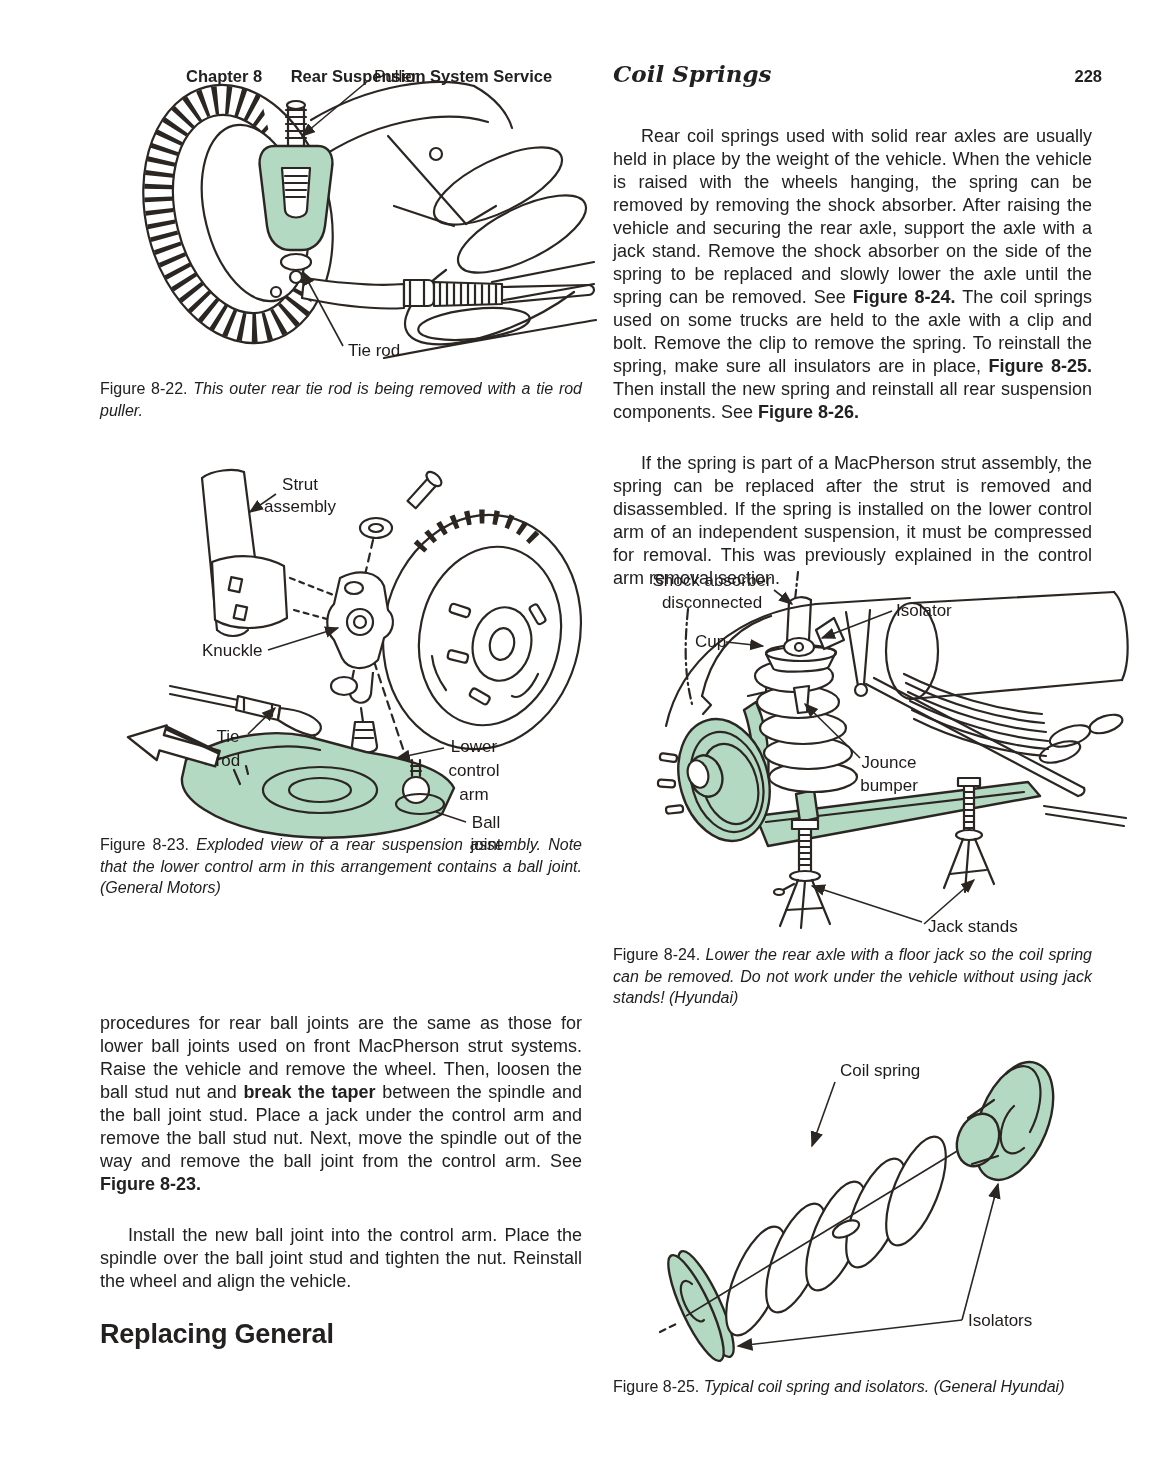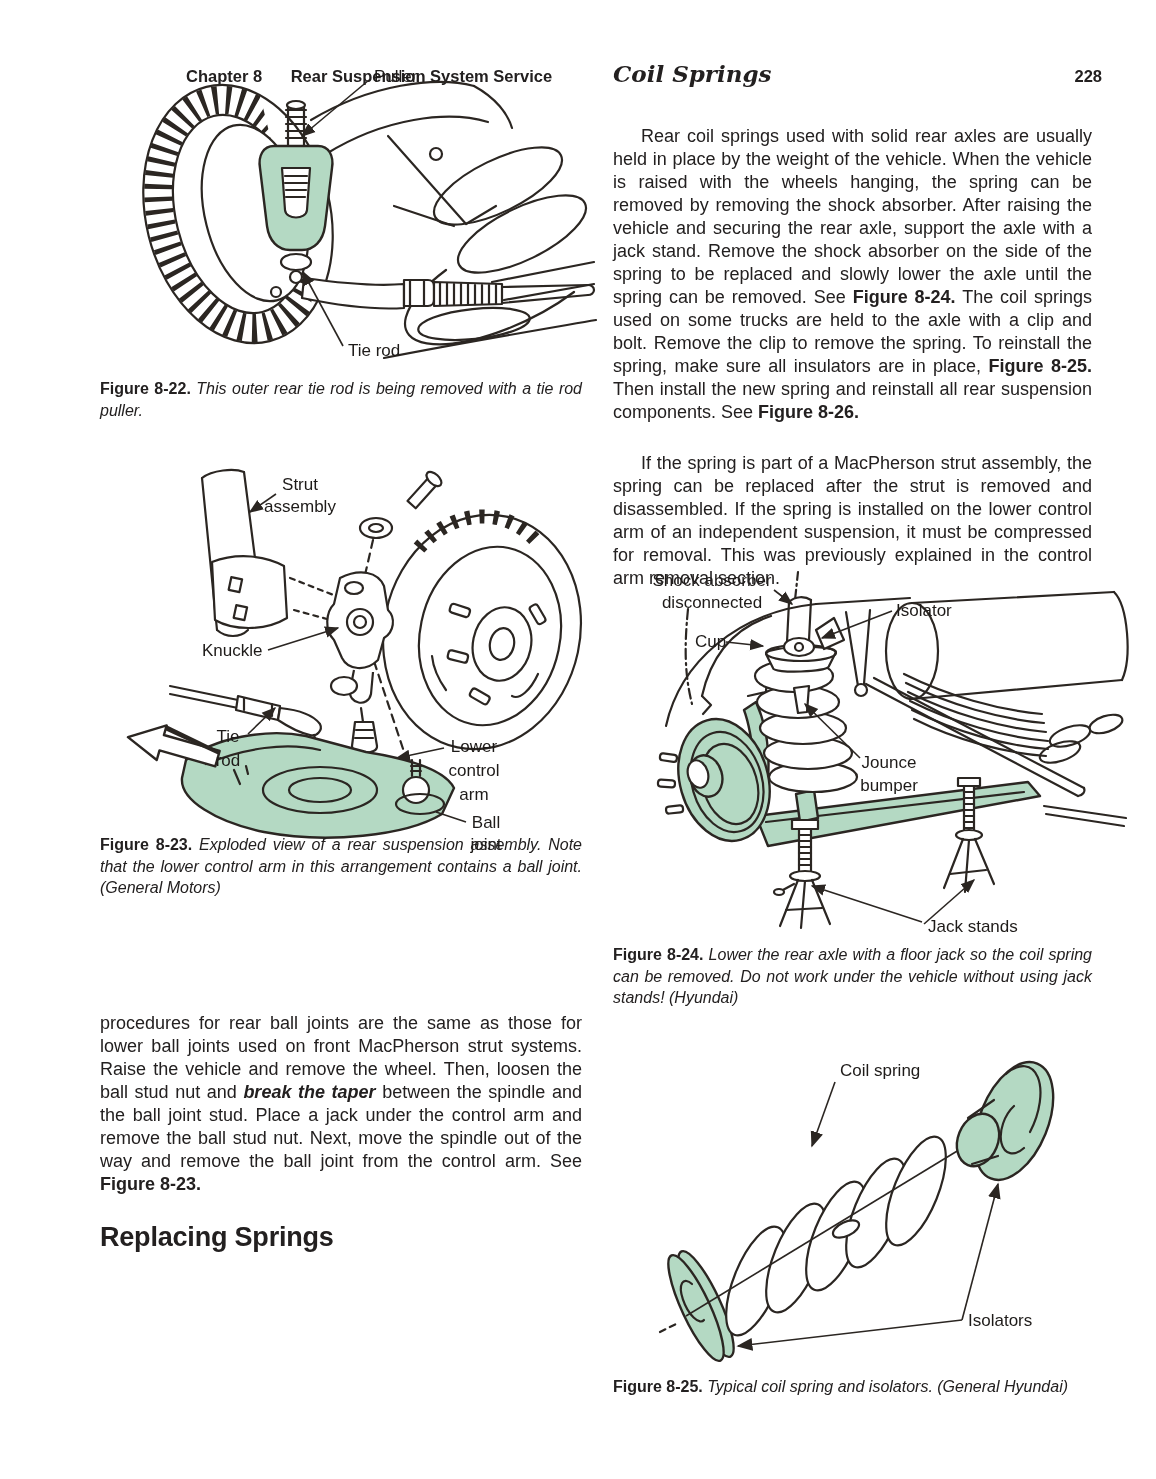--- a/index.html
+++ b/index.html
@@ -6,30 +6,30 @@
   html,body { background:#ffffff; }
   body {
     position:relative; width:1156px; height:1479px;
     font-family:"Liberation Sans", sans-serif; color:#232020; overflow:hidden;
   }
   .pg-header { position:absolute; left:186px; top:27px; width:916px;
     display:flex; justify-content:space-between; font-weight:bold; font-size:16.5px;margin-top:40px; }
   .hdr-left span + span { margin-left:24px; }
   .body-p { font-size:18px; line-height:23px; text-align:justify;margin-top:28px; }
   .indent { text-indent:28px; }
-  .b { font-weight:bold; } .i { font-style:italic; }
+  .b { font-weight:bold; } .i { }
   .col { position:absolute; }
   #left-text  { left:100px; top:984px; width:482px; }
   #right-text { left:613px; top:97px;  width:479px; }
   .h-main { font-family:"Liberation Sans",sans-serif; font-size:27px; font-weight:bold;
             margin:26px 0 13px 0; letter-spacing:-0.2px; }
   .h-sub  { position:absolute; left:613px; top:60px; width:479px; 
             font-family:"DejaVu Serif", serif; font-style:italic; font-weight:bold; font-size:23px; }
   .caption { position:absolute; font-size:16px; line-height:21.5px; text-align:justify; font-style:italic; }
-  .cap-label { font-style:normal; font-weight:bold;margin-top:48px; }
+  .cap-label { font-style:normal; font-weight:normal;margin-top:48px; }
   #cap22 { left:100px; top:378px;  width:482px; }
   #cap23 { left:100px; top:834px;  width:482px; }
   #cap24 { left:613px; top:944px;  width:479px; }
   #cap25 { left:613px; top:1376px; width:479px; }
   svg.fig { position:absolute; }
   #fig22 { left:136px; top:56px;   }
   #fig23 { left:114px; top:460px;  }
   #fig24 { left:608px; top:554px;  }
   #fig25 { left:616px; top:1036px; }
   svg text { font-family:"Liberation Sans", sans-serif; font-size:17px; fill:#1e1b19; }
@@ -355,14 +355,15 @@
 </p>
 
 <h3 class="h-sub">Coil Springs</h3>
 <div class="col" id="right-text">
   <p class="body-p indent"><span>Rear coil springs used with solid rear axles are usually held in place by the weight of the vehicle. When the vehicle is raised with the wheels hanging, the spring can be removed by removing the shock absorber. After raising the vehicle and securing the rear axle, support the axle with a jack stand. Remove the shock absorber on the side of the spring to be replaced and slowly lower the axle until the spring can be removed. See </span><span class="b">Figure 8-24.</span><span> The coil springs used on some trucks are held to the axle with a clip and bolt. Remove the clip to remove the spring. To reinstall the spring, make sure all insulators are in place, </span><span class="b">Figure 8-25.</span><span> Then install the new spring and reinstall all rear suspension components. See </span><span class="b">Figure 8-26.</span></p>
   <p class="body-p indent"><span>If the spring is part of a MacPherson strut assembly, the spring can be replaced after the strut is removed and disassembled. If the spring is installed on the lower control arm of an independent suspension, it must be compressed for removal. This was previously explained in the control arm removal section.</span></p>
 </div>
 
 <div class="col" id="left-text">
   <p class="body-p"><span>procedures for rear ball joints are the same as those for lower ball joints used on front MacPherson strut systems. Raise the vehicle and remove the wheel. Then, loosen the ball stud nut and </span><span class="b i">break the taper</span><span> between the spindle and the ball joint stud. Place a jack under the control arm and remove the ball stud nut. Next, move the spindle out of the way and remove the ball joint from the control arm. See </span><span class="b">Figure 8-23.</span></p>
-  <h2 class="h-main">Replacing Springs</h2>
+  <p class="body-p indent"><span>Install the new ball joint into the control arm. Place the spindle over the ball joint stud and tighten the nut. Reinstall the wheel and align the vehicle.</span></p>
+  <h2 class="h-main">Replacing General</h2>
 </div>
 
 </body></html>

